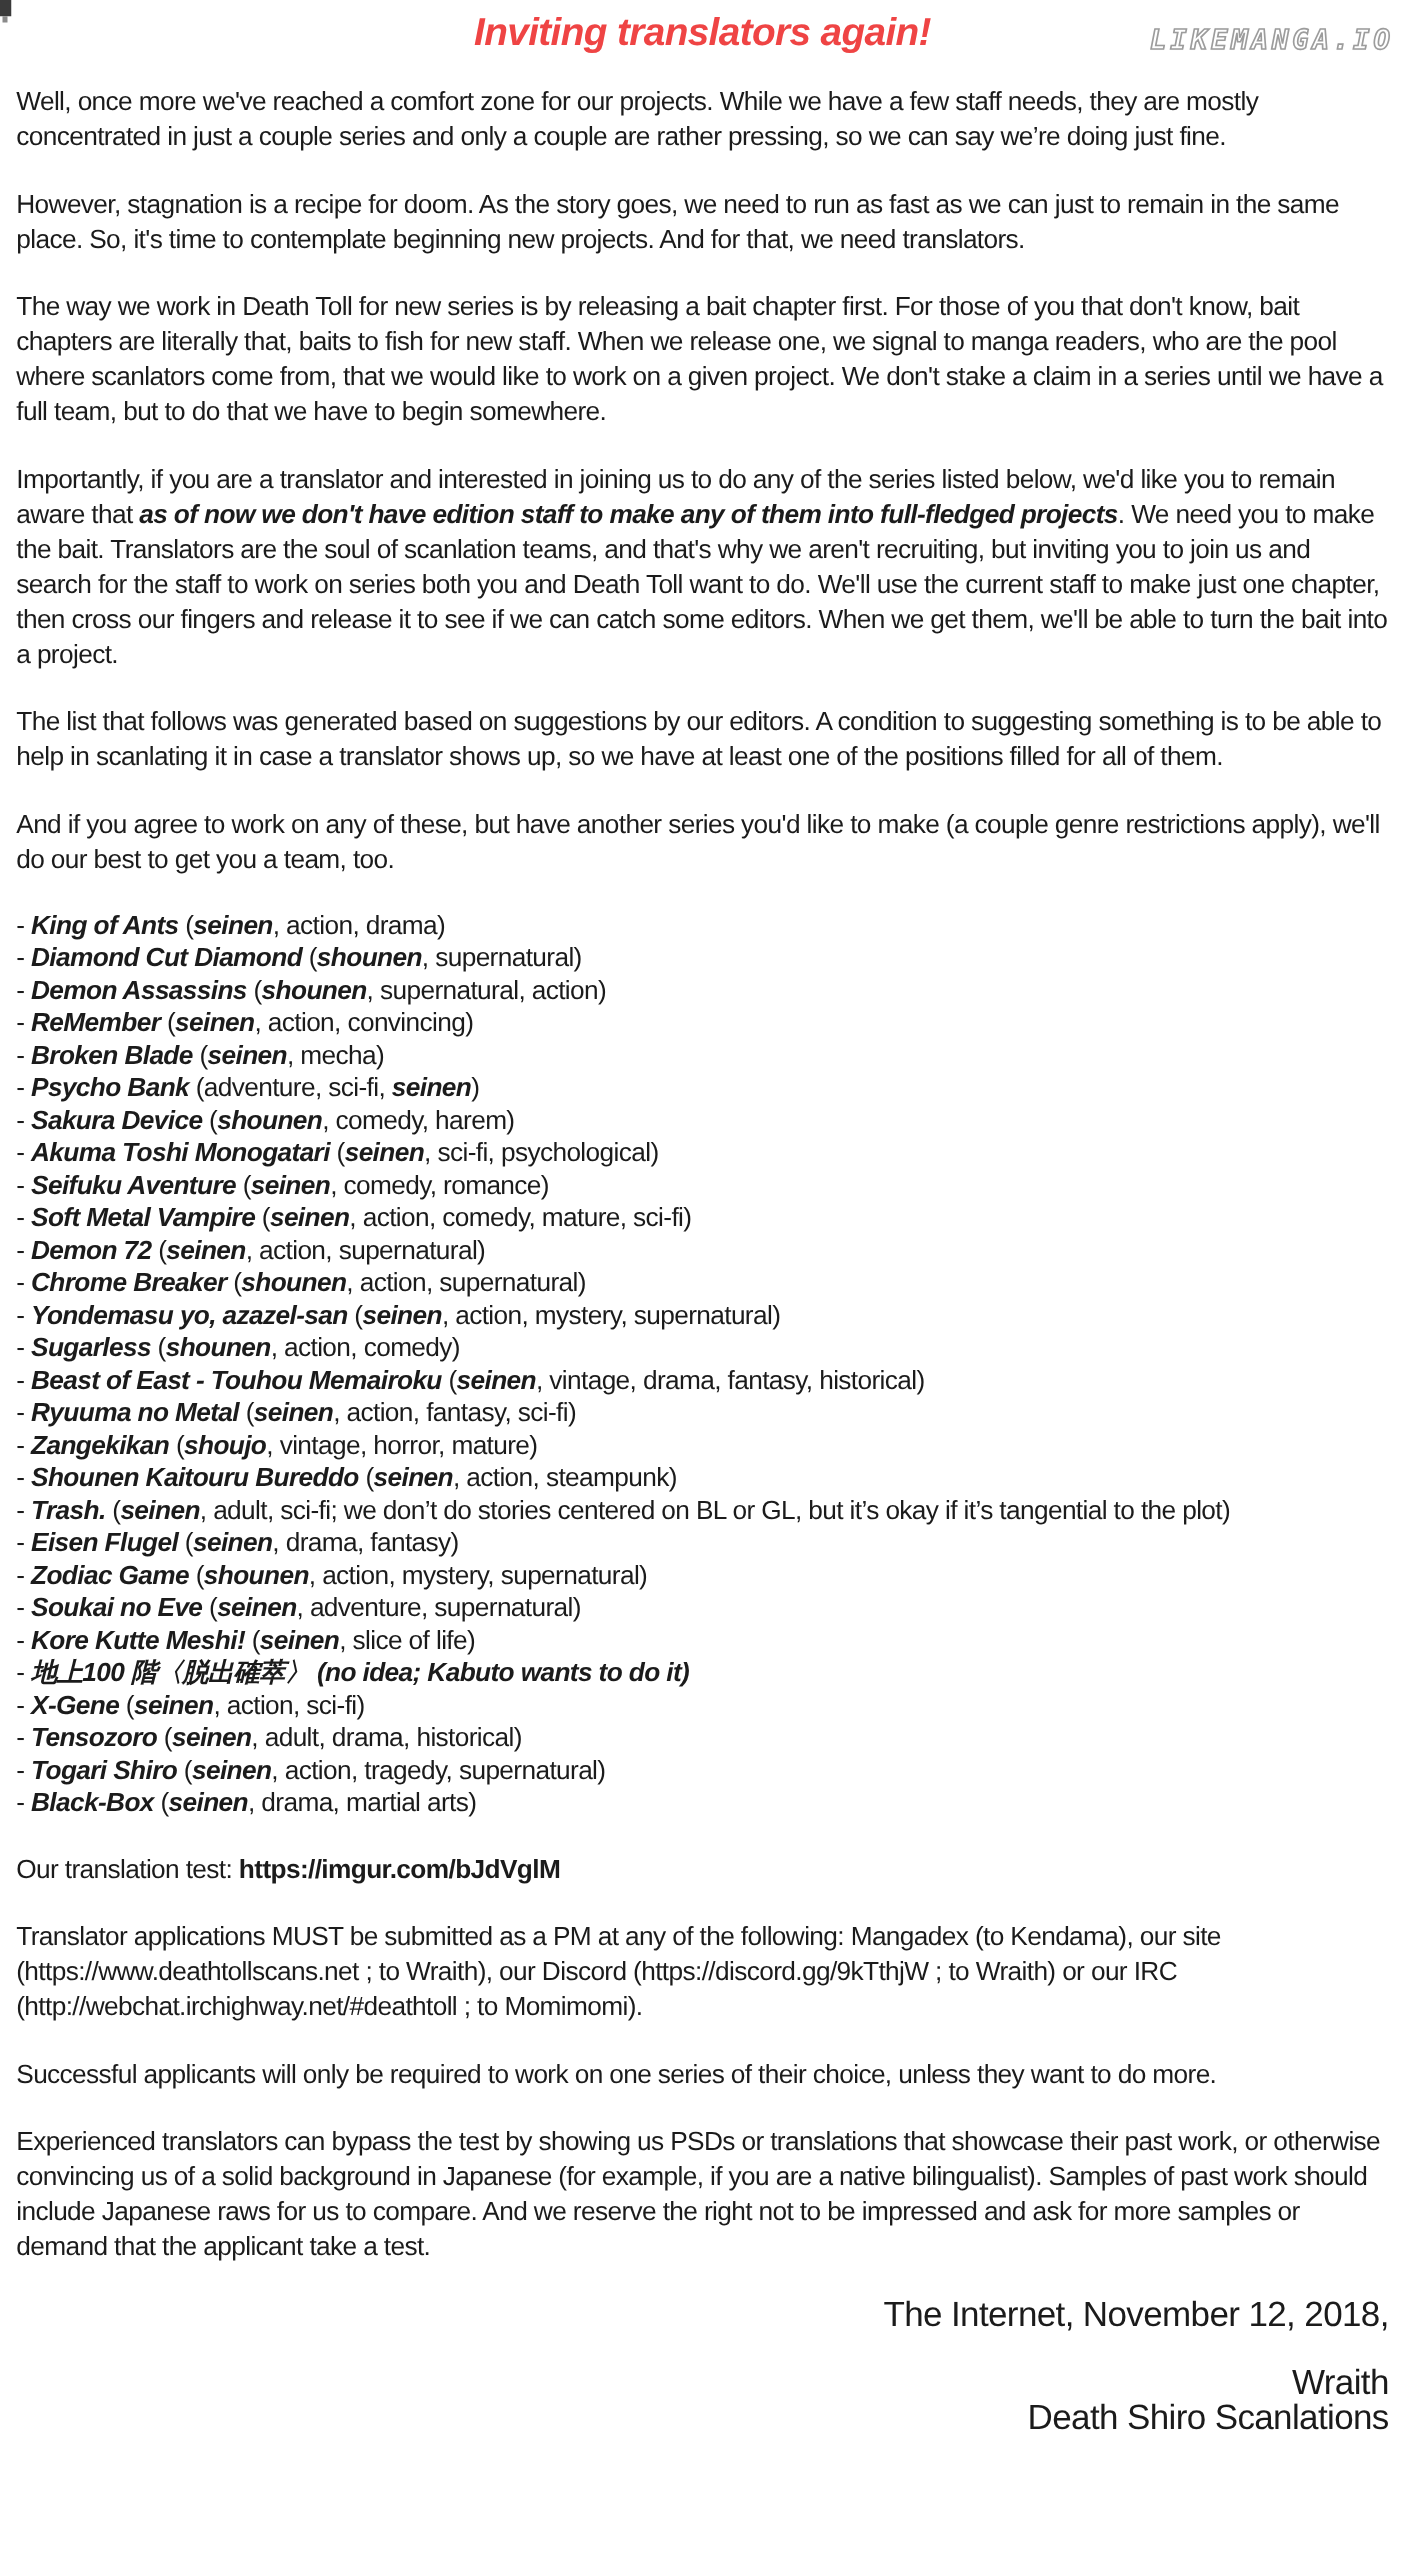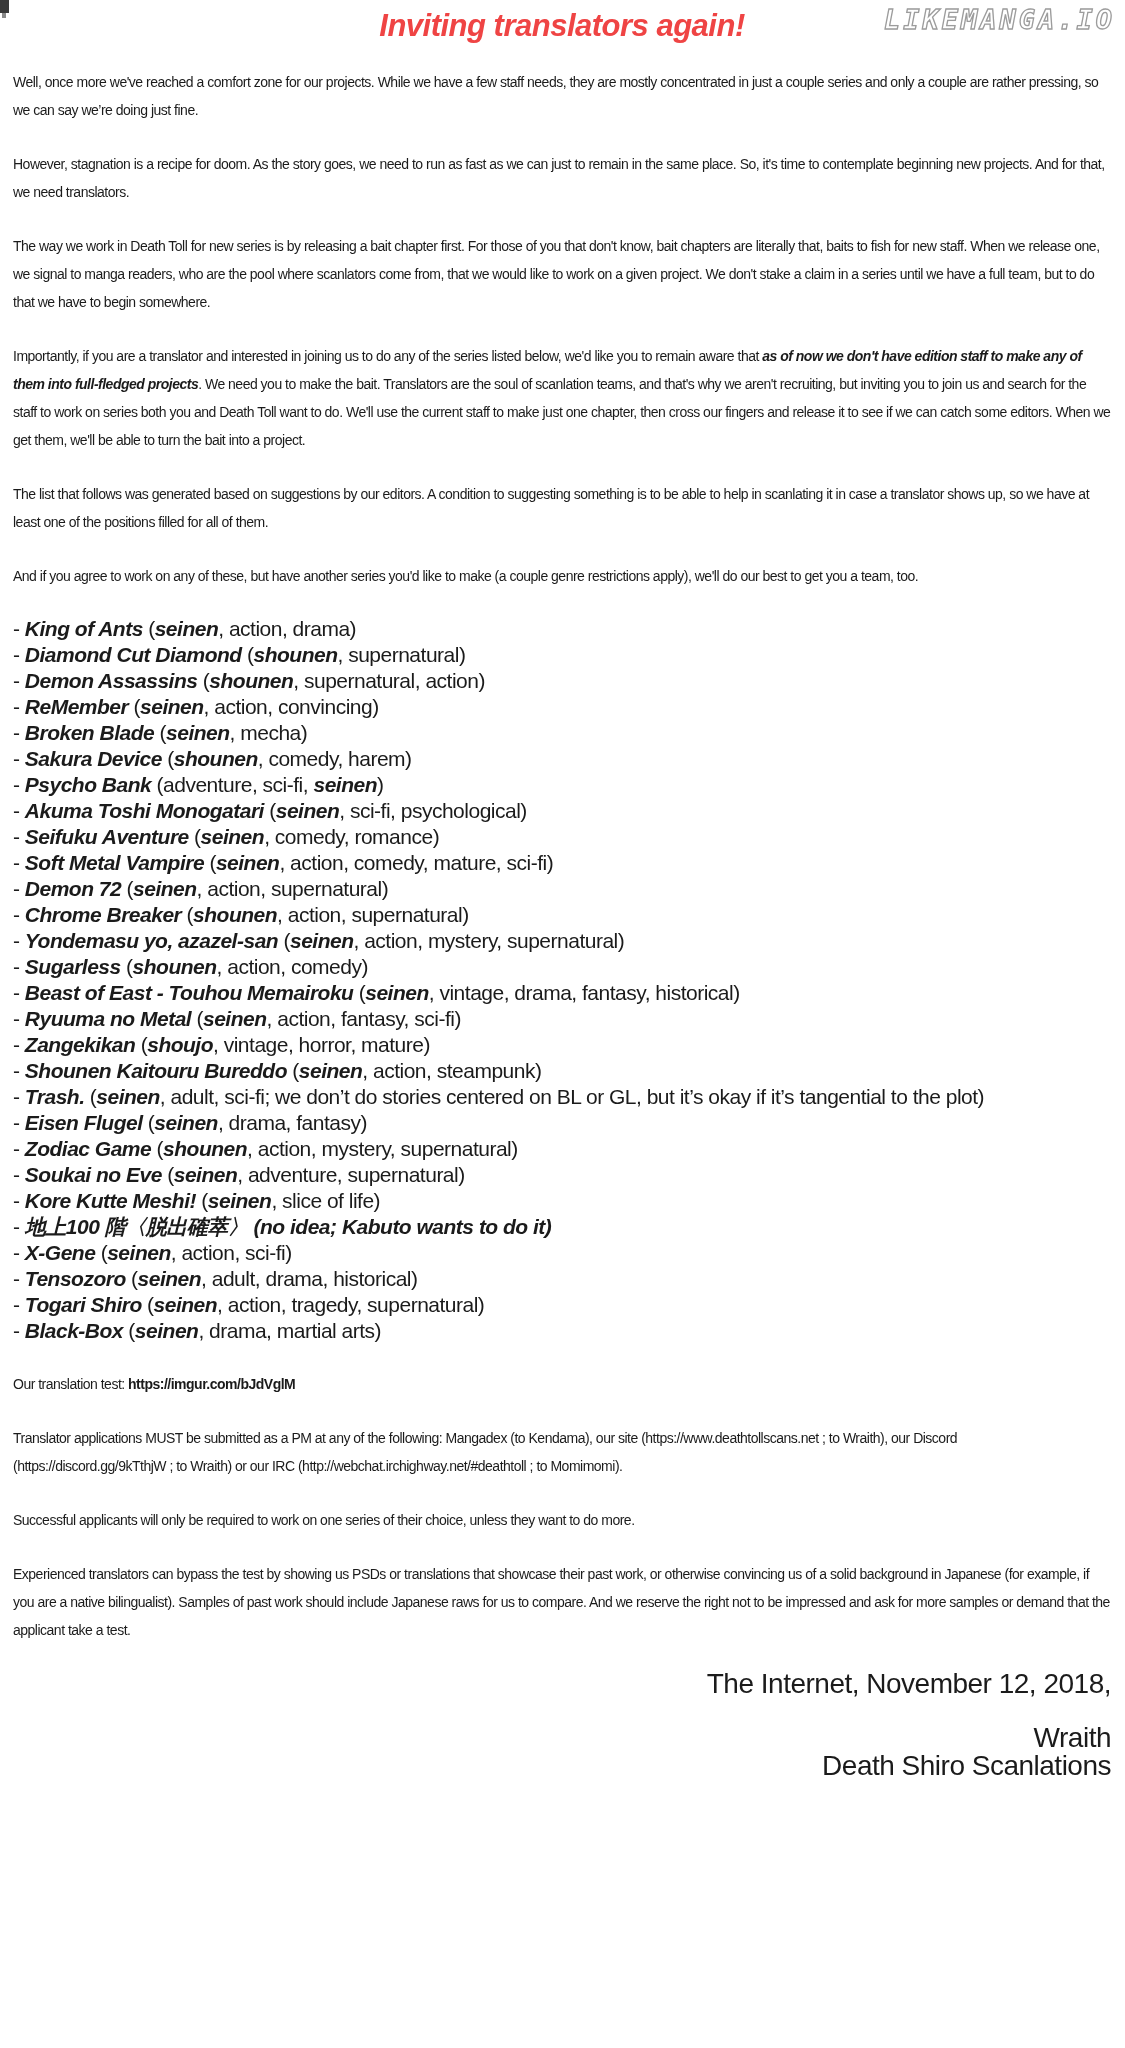--- a/index.html
+++ b/index.html
@@ -15,41 +15,41 @@
   .page { padding: 6px 14px 0 13px; }
   .corner-mark {
     position: absolute; top: 0; left: 0;
     width: 9px; height: 13px; background: #3a3a3a;
   }
   .corner-mark:after {
     content: ""; position: absolute; left: 2px; top: 13px;
     width: 4px; height: 5px; background: #8a8a8a;
   }
   .watermark {
-    position: absolute; top: 4px; right: 10px;
+    position: absolute; top: 20px; right: 10px;
     font-family: "DejaVu Sans Mono", monospace;
     font-style: italic; font-weight: 700;
-    font-size: 27px; letter-spacing: 3px;
+    font-size: 22px; letter-spacing: 3px;
     color: #ffffff;
     -webkit-text-stroke: 1.3px #9c9c9c;
     text-shadow: 0 0 1px #aaaaaa;
     white-space: nowrap;
   }
   .title {
     margin: 2px 0 24px 0;
     text-align: center;
     font-size: 31px;
     font-style: italic;
     font-weight: 700;
     color: #ef4444;
     letter-spacing: -0.5px;
   }
   .para {
     margin: 0 0 26px 0;
-    font-size: 14px;
+    font-size: 21px;
     line-height: 28px;
     letter-spacing: -0.5px;
   }
   .projects {
     list-style: none;
     margin: 0 0 26px 0;
     padding: 0;
     font-size: 21px;
     line-height: 26px;
     letter-spacing: -0.5px;
@@ -88,22 +88,22 @@
         <p class="para"><span><span class="seg-n">And if you agree to work on any of these, but have another series you'd like to make (a couple genre restrictions apply), we'll do our best to get you a team, too.</span></span></p>
       </div>
 
     <ul class="projects">
 
     <li class="project-item"><span><span class="seg-n">- </span><span class="seg-bi">King of Ants</span><span class="seg-n"> (</span><span class="seg-i">seinen</span><span class="seg-n">, action, drama)</span></span></li>
         <li class="project-item"><span><span class="seg-n">- </span><span class="seg-bi">Diamond Cut Diamond</span><span class="seg-n"> (</span><span class="seg-i">shounen</span><span class="seg-n">, supernatural)</span></span></li>
         <li class="project-item"><span><span class="seg-n">- </span><span class="seg-bi">Demon Assassins</span><span class="seg-n"> (</span><span class="seg-i">shounen</span><span class="seg-n">, supernatural, action)</span></span></li>
         <li class="project-item"><span><span class="seg-n">- </span><span class="seg-bi">ReMember</span><span class="seg-n"> (</span><span class="seg-i">seinen</span><span class="seg-n">, action, convincing)</span></span></li>
         <li class="project-item"><span><span class="seg-n">- </span><span class="seg-bi">Broken Blade</span><span class="seg-n"> (</span><span class="seg-i">seinen</span><span class="seg-n">, mecha)</span></span></li>
+        <li class="project-item"><span><span class="seg-n">- </span><span class="seg-bi">Psycho Bank</span><span class="seg-n"> (adventure, sci-fi, </span><span class="seg-i">seinen</span><span class="seg-n">)</span></span></li>
         <li class="project-item"><span><span class="seg-n">- </span><span class="seg-bi">Sakura Device</span><span class="seg-n"> (</span><span class="seg-i">shounen</span><span class="seg-n">, comedy, harem)</span></span></li>
-        <li class="project-item"><span><span class="seg-n">- </span><span class="seg-bi">Psycho Bank</span><span class="seg-n"> (adventure, sci-fi, </span><span class="seg-i">seinen</span><span class="seg-n">)</span></span></li>
         <li class="project-item"><span><span class="seg-n">- </span><span class="seg-bi">Akuma Toshi Monogatari</span><span class="seg-n"> (</span><span class="seg-i">seinen</span><span class="seg-n">, sci-fi, psychological)</span></span></li>
         <li class="project-item"><span><span class="seg-n">- </span><span class="seg-bi">Seifuku Aventure</span><span class="seg-n"> (</span><span class="seg-i">seinen</span><span class="seg-n">, comedy, romance)</span></span></li>
         <li class="project-item"><span><span class="seg-n">- </span><span class="seg-bi">Soft Metal Vampire</span><span class="seg-n"> (</span><span class="seg-i">seinen</span><span class="seg-n">, action, comedy, mature, sci-fi)</span></span></li>
         <li class="project-item"><span><span class="seg-n">- </span><span class="seg-bi">Demon 72</span><span class="seg-n"> (</span><span class="seg-i">seinen</span><span class="seg-n">, action, supernatural)</span></span></li>
         <li class="project-item"><span><span class="seg-n">- </span><span class="seg-bi">Chrome Breaker</span><span class="seg-n"> (</span><span class="seg-i">shounen</span><span class="seg-n">, action, supernatural)</span></span></li>
         <li class="project-item"><span><span class="seg-n">- </span><span class="seg-bi">Yondemasu yo, azazel-san</span><span class="seg-n"> (</span><span class="seg-i">seinen</span><span class="seg-n">, action, mystery, supernatural)</span></span></li>
         <li class="project-item"><span><span class="seg-n">- </span><span class="seg-bi">Sugarless</span><span class="seg-n"> (</span><span class="seg-i">shounen</span><span class="seg-n">, action, comedy)</span></span></li>
         <li class="project-item"><span><span class="seg-n">- </span><span class="seg-bi">Beast of East - Touhou Memairoku</span><span class="seg-n"> (</span><span class="seg-i">seinen</span><span class="seg-n">, vintage, drama, fantasy, historical)</span></span></li>
         <li class="project-item"><span><span class="seg-n">- </span><span class="seg-bi">Ryuuma no Metal</span><span class="seg-n"> (</span><span class="seg-i">seinen</span><span class="seg-n">, action, fantasy, sci-fi)</span></span></li>
         <li class="project-item"><span><span class="seg-n">- </span><span class="seg-bi">Zangekikan</span><span class="seg-n"> (</span><span class="seg-i">shoujo</span><span class="seg-n">, vintage, horror, mature)</span></span></li>

